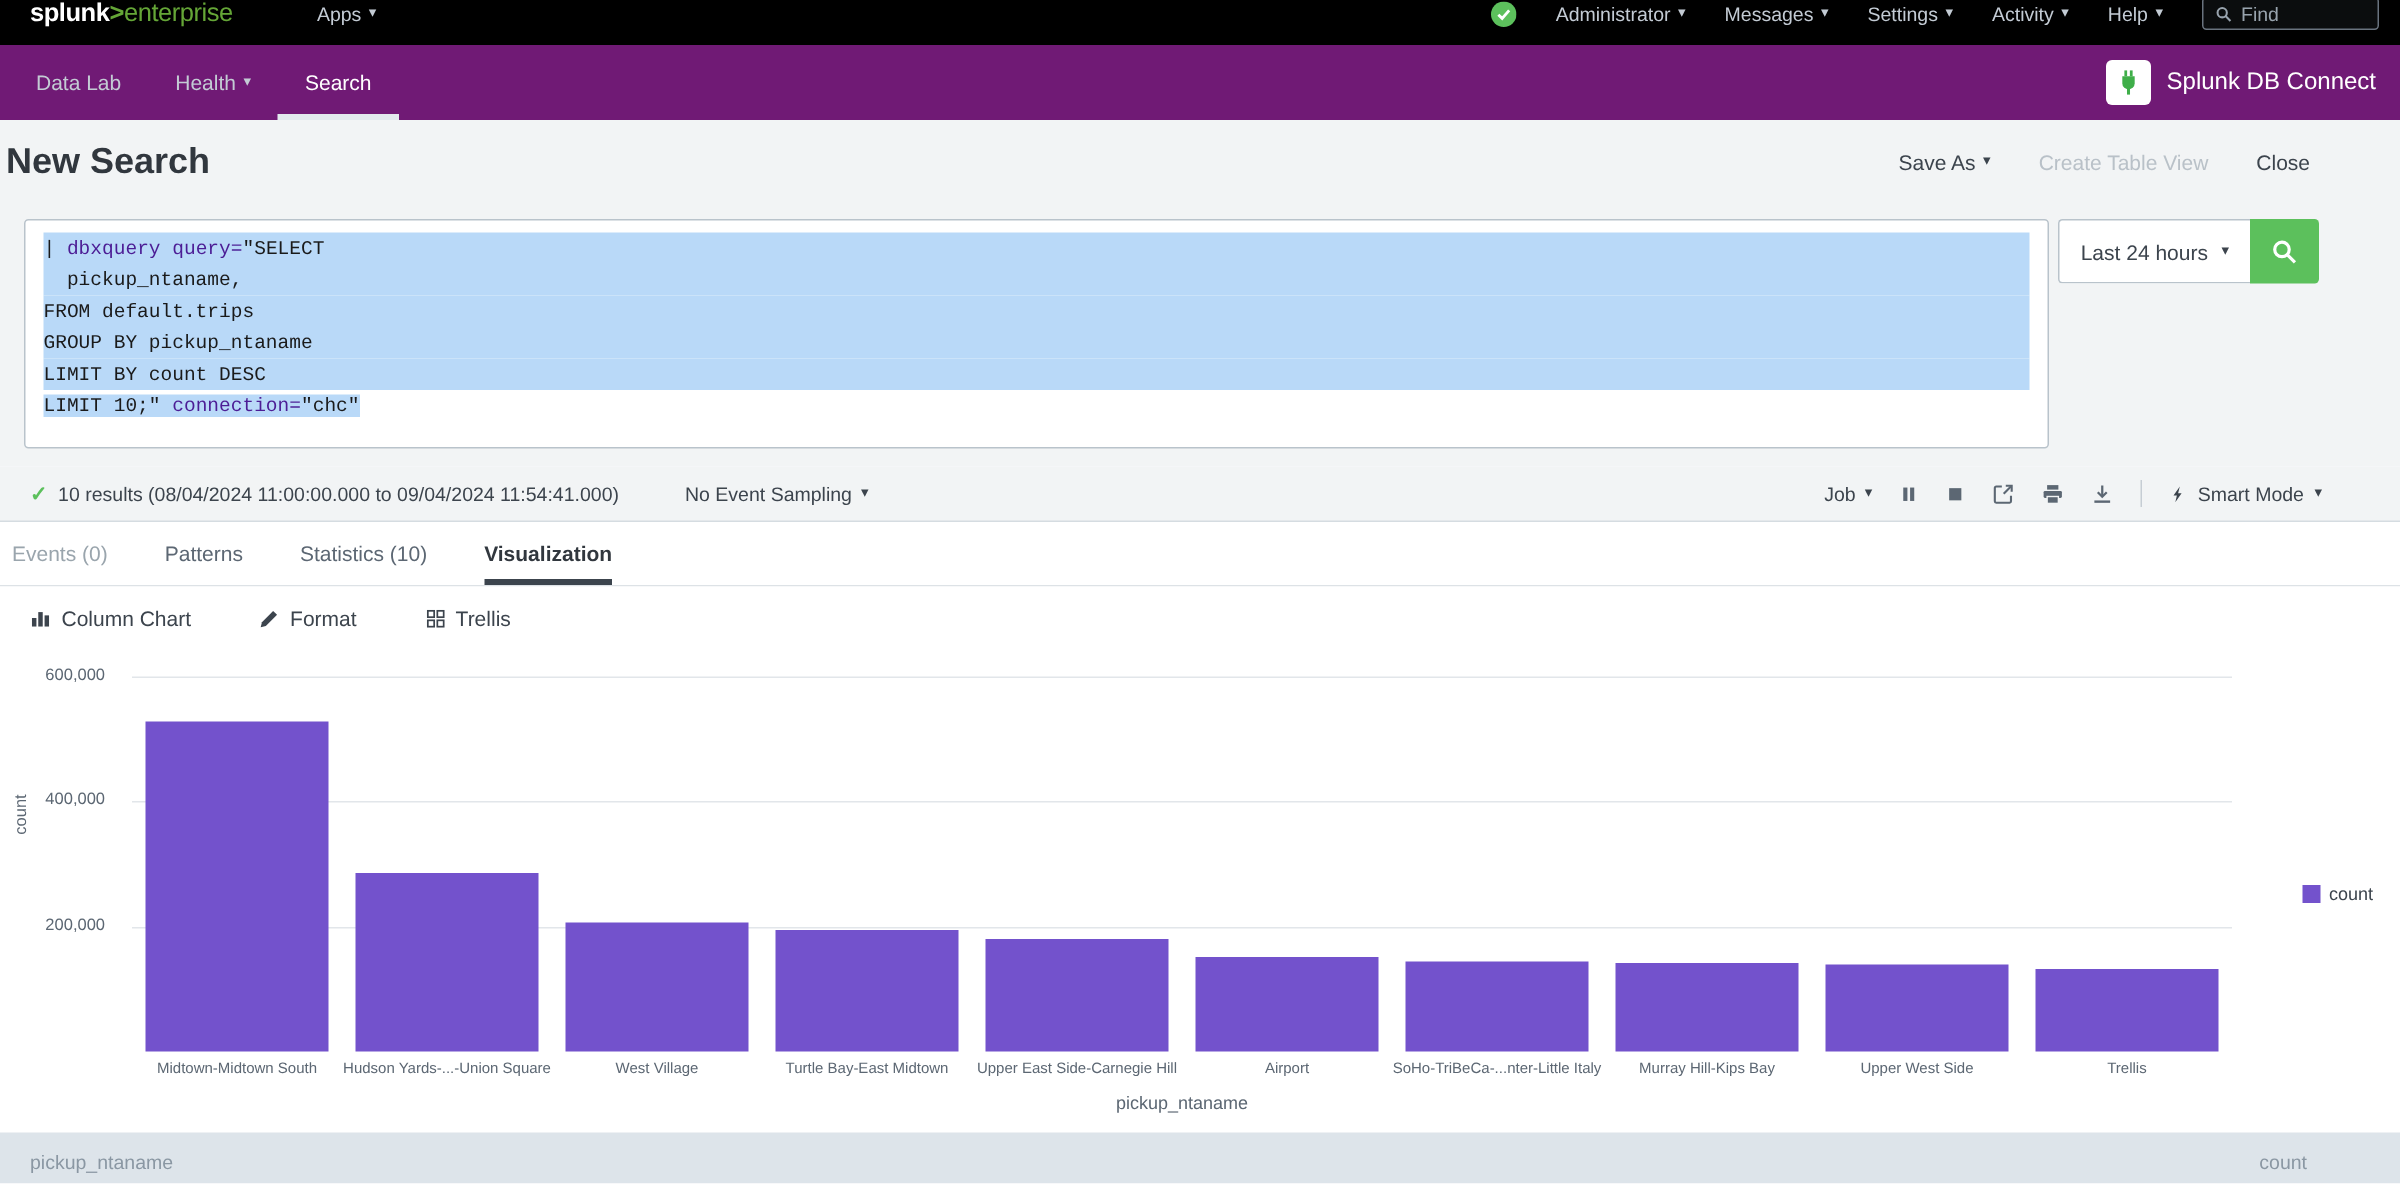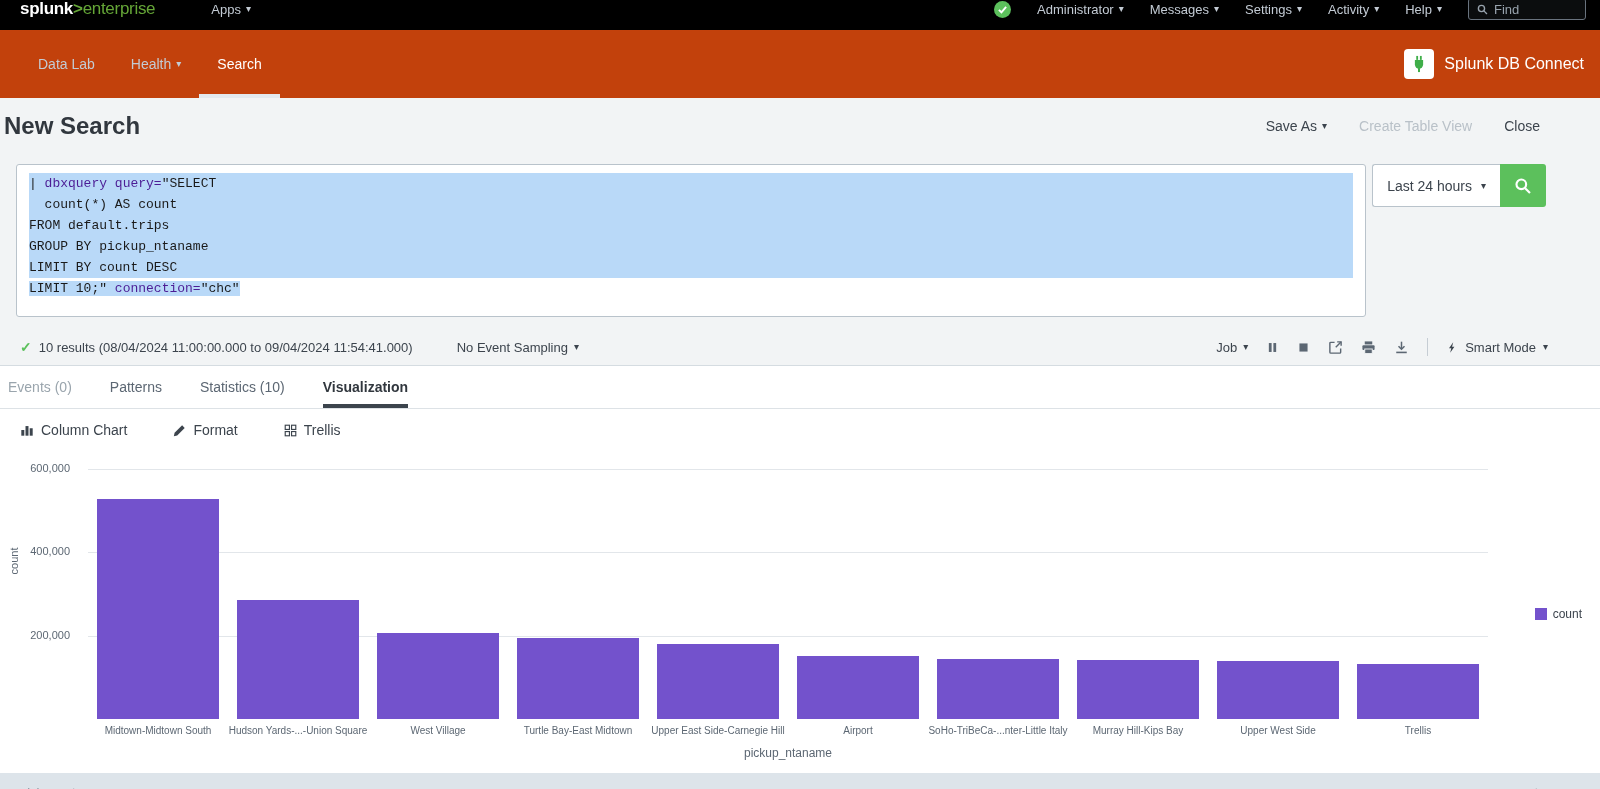--- a/index.html
+++ b/index.html
@@ -14,21 +14,21 @@
   .lg-ent { font-weight: normal; }
   .tb-menu { display: flex; align-items: center; gap: 5px; cursor: pointer; white-space: nowrap; }
   .tb-menu.apps { margin-left: 56px; }
   .tb-right { margin-left: auto; display: flex; align-items: center; gap: 26px; }
   .caret { font-size: 10px; line-height: 1; }
   .find-box { display: flex; align-items: center; gap: 6px; background: #0b0d0e; border: 1px solid #69737e; border-radius: 3px; height: 22px; padding: 0 8px; width: 118px; }
   .find-box input { background: transparent; border: none; outline: none; color: #c3cbd4; font-size: 13px; width: 84px; font-family: "Liberation Sans", sans-serif; }
   .find-box input::placeholder { color: #98a3ad; }
 
   
-  .appbar { height: 68px; background: #c2410c; display: flex; align-items: stretch; padding: 0 16px 0 20px; }
+  .appbar { height: 50px; background: #701a75; display: flex; align-items: stretch; padding: 0 16px 0 6px; }
   .ab-item { display: flex; align-items: center; gap: 5px; padding: 4px 18px 0; color: #c3cbd4; font-size: 14px; border-bottom: 4px solid transparent; cursor: pointer; white-space: nowrap; }
   .ab-item.active { color: #fff; border-bottom-color: #e3e9ee; }
   .ab-right { margin-left: auto; display: flex; align-items: center; gap: 10px; color: #fff; font-size: 16px; }
   .app-icon { width: 30px; height: 30px; background: #fff; border-radius: 4px; display: flex; align-items: center; justify-content: center; }
 
   
   .page-header { height: 56px; background: #f2f4f5; display: flex; align-items: center; padding: 0 60px 0 4px; }
   .page-title { font-size: 24px; font-weight: bold; color: #31373e; }
   .ph-actions { margin-left: auto; display: flex; align-items: center; gap: 32px; font-size: 14px; color: #3c444d; }
   .ph-action { cursor: pointer; display: flex; gap: 5px; align-items: center; white-space: nowrap; }
@@ -174,21 +174,21 @@
       </div>
       <div class="ph-action">
         <span>Close</span>
       </div>
     </div>
   </div>
 
   <div class="search-section">
     <div class="editor" id="editor-lines" role="textbox">
         <div class="ed-line full"><span class="ed-inner"><span class="tk-plain">| </span><span class="tk-kw">dbxquery</span><span class="tk-plain"> </span><span class="tk-kw">query=</span><span class="tk-plain">"SELECT</span></span></div>
-        <div class="ed-line full"><span class="ed-inner"><span class="tk-plain">  count(*) AS count</span></span></div>
+        <div class="ed-line full"><span class="ed-inner"><span class="tk-plain">  pickup_ntaname,</span></span></div>
         <div class="ed-line full"><span class="ed-inner"><span class="tk-plain">FROM default.trips</span></span></div>
         <div class="ed-line full"><span class="ed-inner"><span class="tk-plain">GROUP BY pickup_ntaname</span></span></div>
         <div class="ed-line full"><span class="ed-inner"><span class="tk-plain">LIMIT BY count DESC</span></span></div>
         <div class="ed-line"><span class="ed-inner"><span class="tk-plain">LIMIT 10;" </span><span class="tk-kw">connection=</span><span class="tk-plain">"chc"</span></span></div>
       </div>
     <div class="search-controls">
       <div class="time-btn">
         <span>Last 24 hours</span>
         <span class="caret">▾</span>
       </div>

